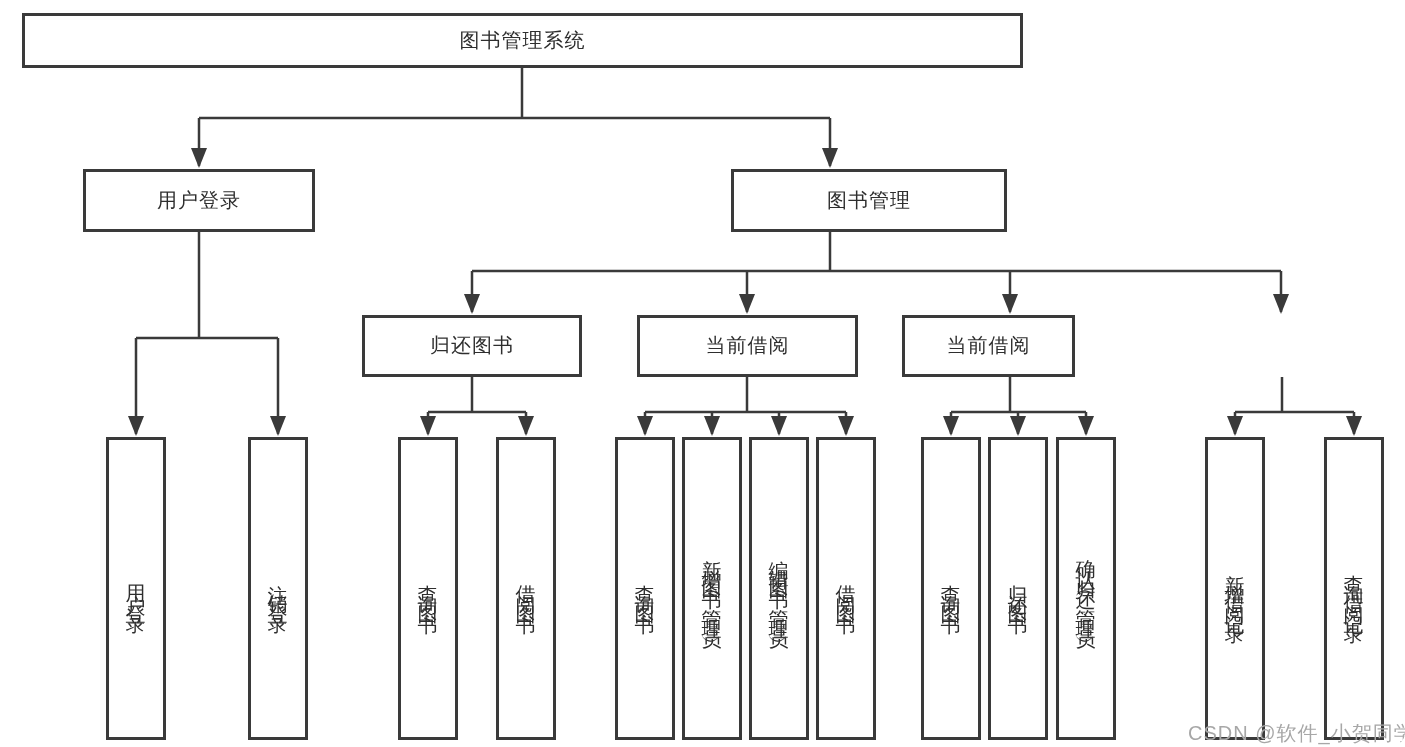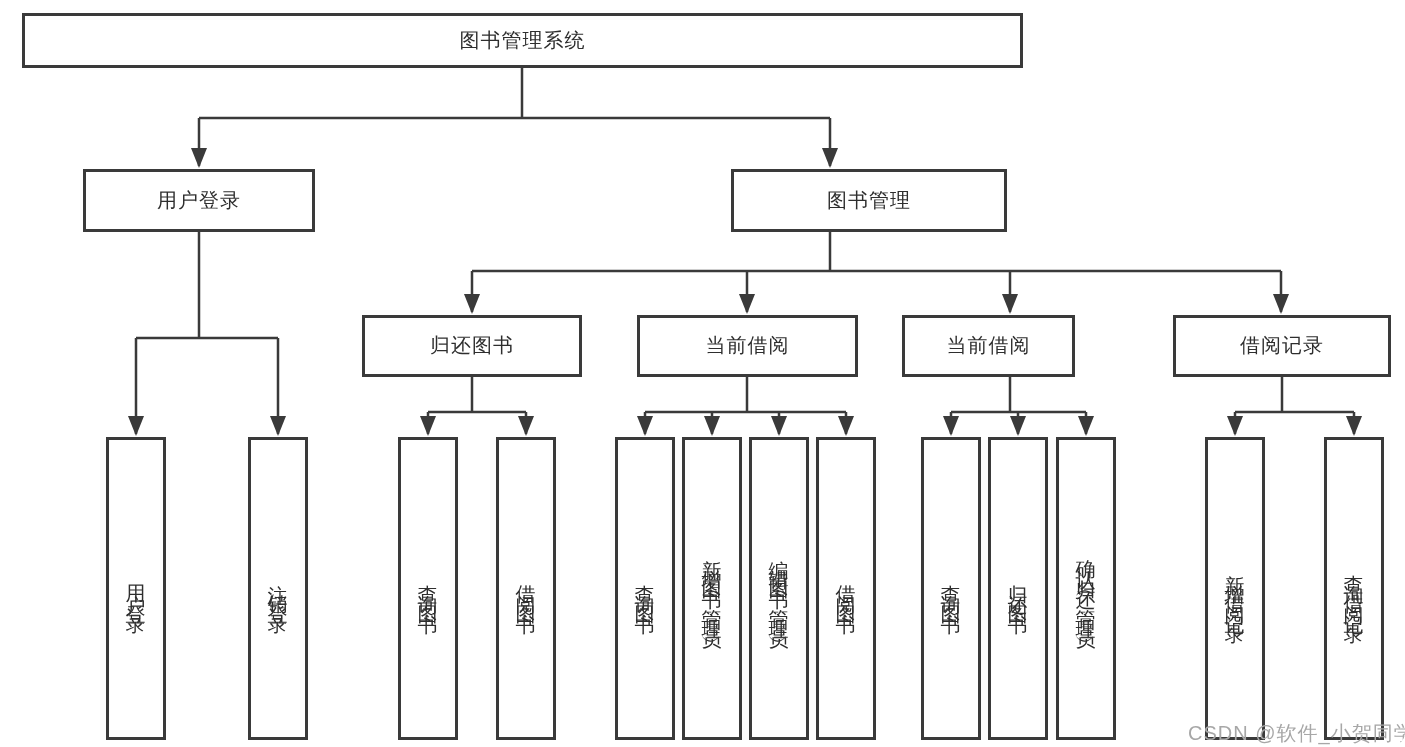--- a/index.html
+++ b/index.html
@@ -125,23 +125,20 @@
 
   <div class="box n-l3-0">
     <span class="hlabel">归还图书</span>
   </div>
   <div class="box n-l3-1">
     <span class="hlabel">当前借阅</span>
   </div>
   <div class="box n-l3-2">
     <span class="hlabel">当前借阅</span>
   </div>
-  <div class="box n-l3-3">
-    <span class="hlabel">借阅记录</span>
-  </div>
 
   <div class="box vbox n-leaf-0">
     <span class="vlabel">用户登录</span>
   </div>
   <div class="box vbox n-leaf-1">
     <span class="vlabel">注销登录</span>
   </div>
   <div class="box vbox n-leaf-2">
     <span class="vlabel">查询图书</span>
   </div>

